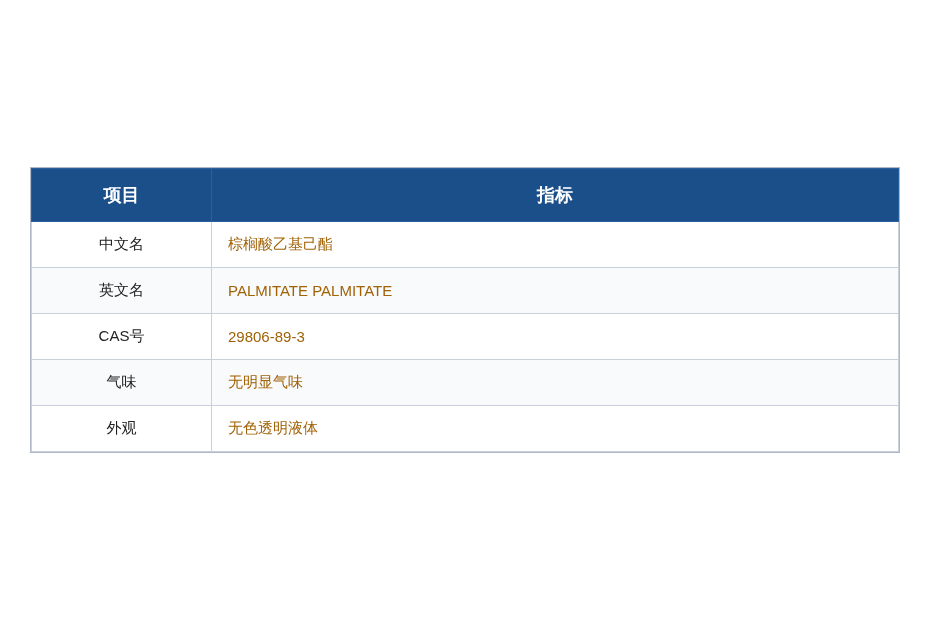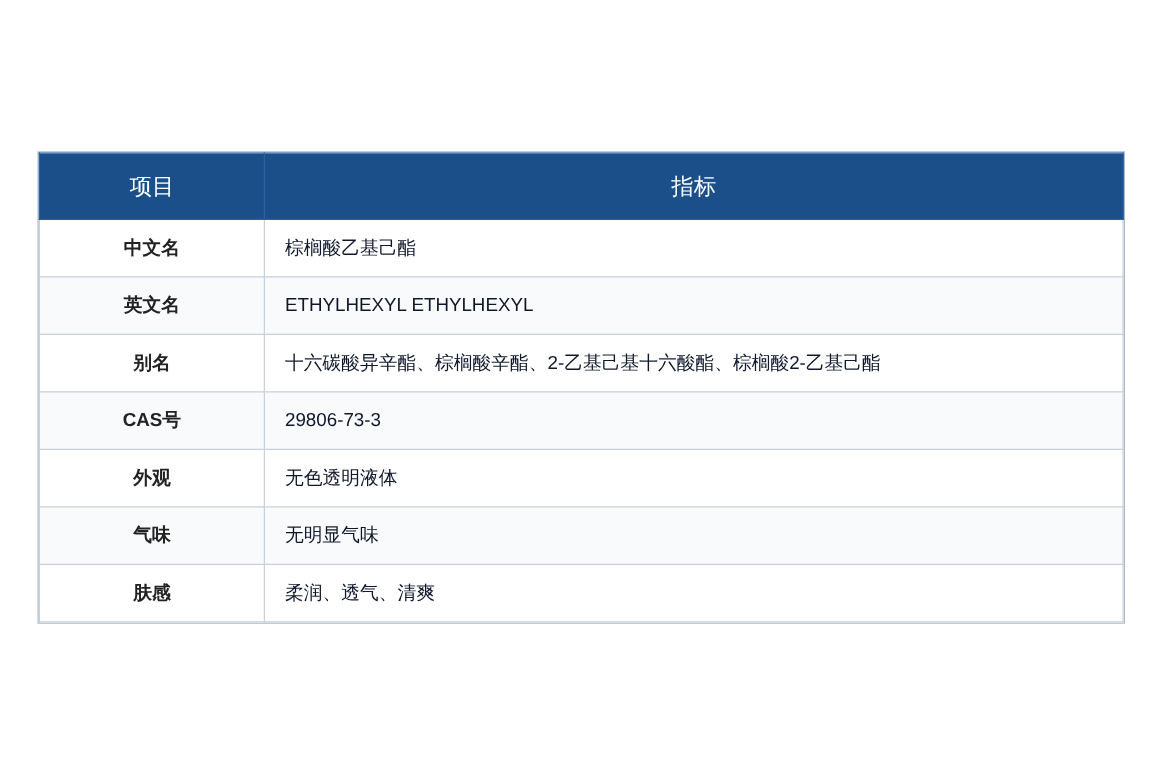--- a/index.html
+++ b/index.html
@@ -26,43 +26,43 @@
 
     table {
       width: 100%;
       border-collapse: collapse;
     }
 
     thead tr th {
       background-color: #1a4f8a;
       color: #ffffff;
       font-size: 18px;
-      font-weight: normal;
+      font-weight: bold;
       padding: 14px 10px;
       text-align: center;
       border: 1.5px solid #2a5fa0;
     }
 
     thead tr th:first-child {
       width: 180px;
     }
 
     tbody tr td {
       border: 1px solid #c8d0dc;
       padding: 13px 16px;
       font-size: 15px;
-      color: #0f172a;
+      color: #a16207;
       vertical-align: middle;
     }
 
     tbody tr td:first-child {
       text-align: center;
       width: 180px;
       color: #222222;
-      font-weight: bold;
+      font-weight: normal;
       background: #ffffff;
     }
 
     tbody tr td:last-child {
       text-align: left;
       background: #ffffff;
     }
 
     tbody tr:nth-child(even) td {
       background: #f9fafb;
@@ -82,37 +82,29 @@
         <th>指标</th>
       </tr>
     </thead>
     <tbody id="table-body">
     <tr>
           <td>中文名</td>
           <td>棕榈酸乙基己酯</td>
         </tr>
         <tr>
           <td>英文名</td>
-          <td>ETHYLHEXYL ETHYLHEXYL</td>
-        </tr>
-        <tr>
-          <td>别名</td>
-          <td>十六碳酸异辛酯、棕榈酸辛酯、2-乙基己基十六酸酯、棕榈酸2-乙基己酯</td>
+          <td>PALMITATE PALMITATE</td>
         </tr>
         <tr>
           <td>CAS号</td>
-          <td>29806-73-3</td>
-        </tr>
-        <tr>
-          <td>外观</td>
-          <td>无色透明液体</td>
+          <td>29806-89-3</td>
         </tr>
         <tr>
           <td>气味</td>
           <td>无明显气味</td>
         </tr>
         <tr>
-          <td>肤感</td>
-          <td>柔润、透气、清爽</td>
+          <td>外观</td>
+          <td>无色透明液体</td>
         </tr>
       </tbody>
   </table>
 </div>
 
 </body></html>

